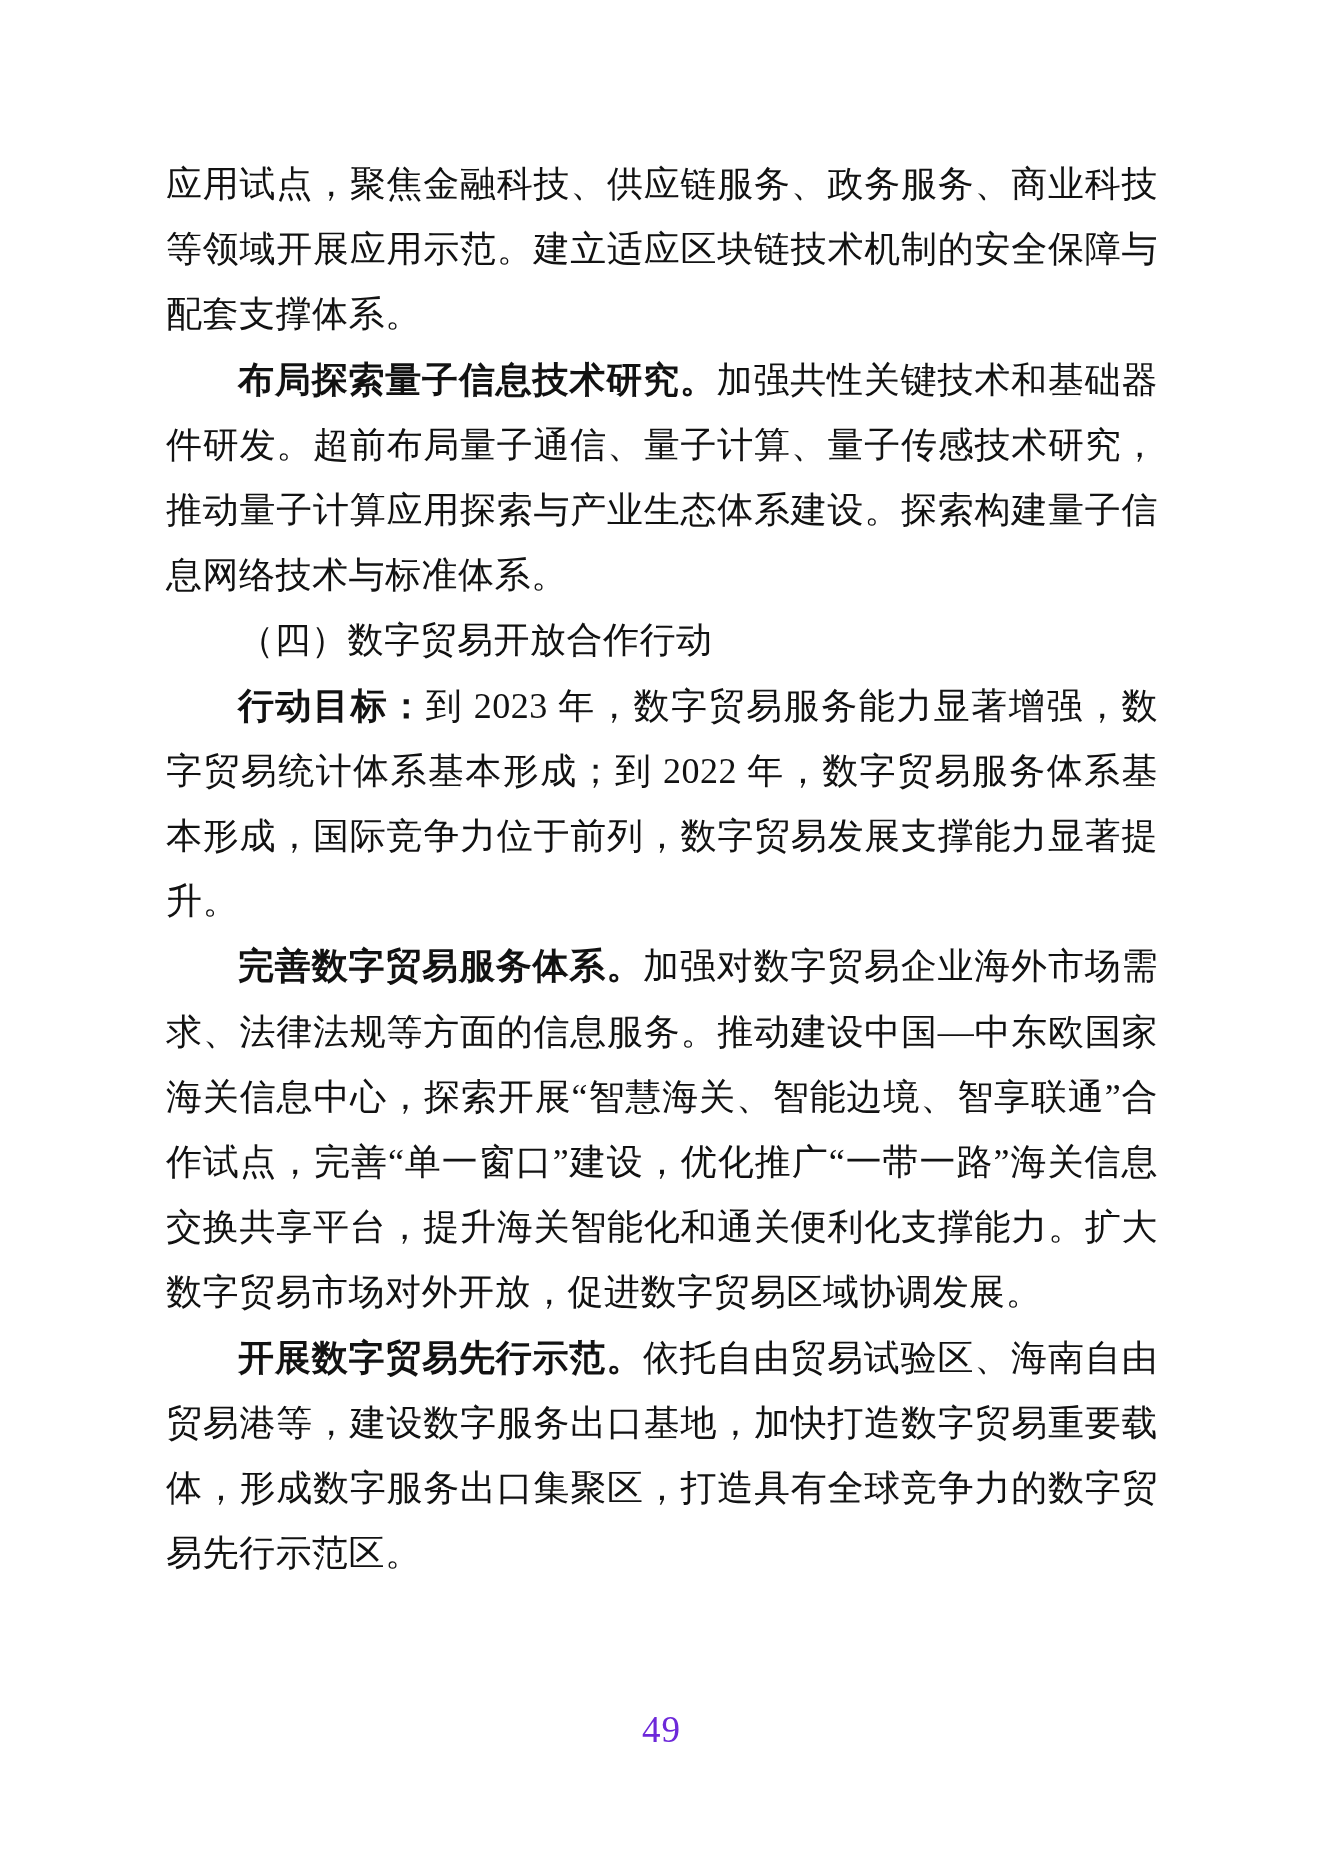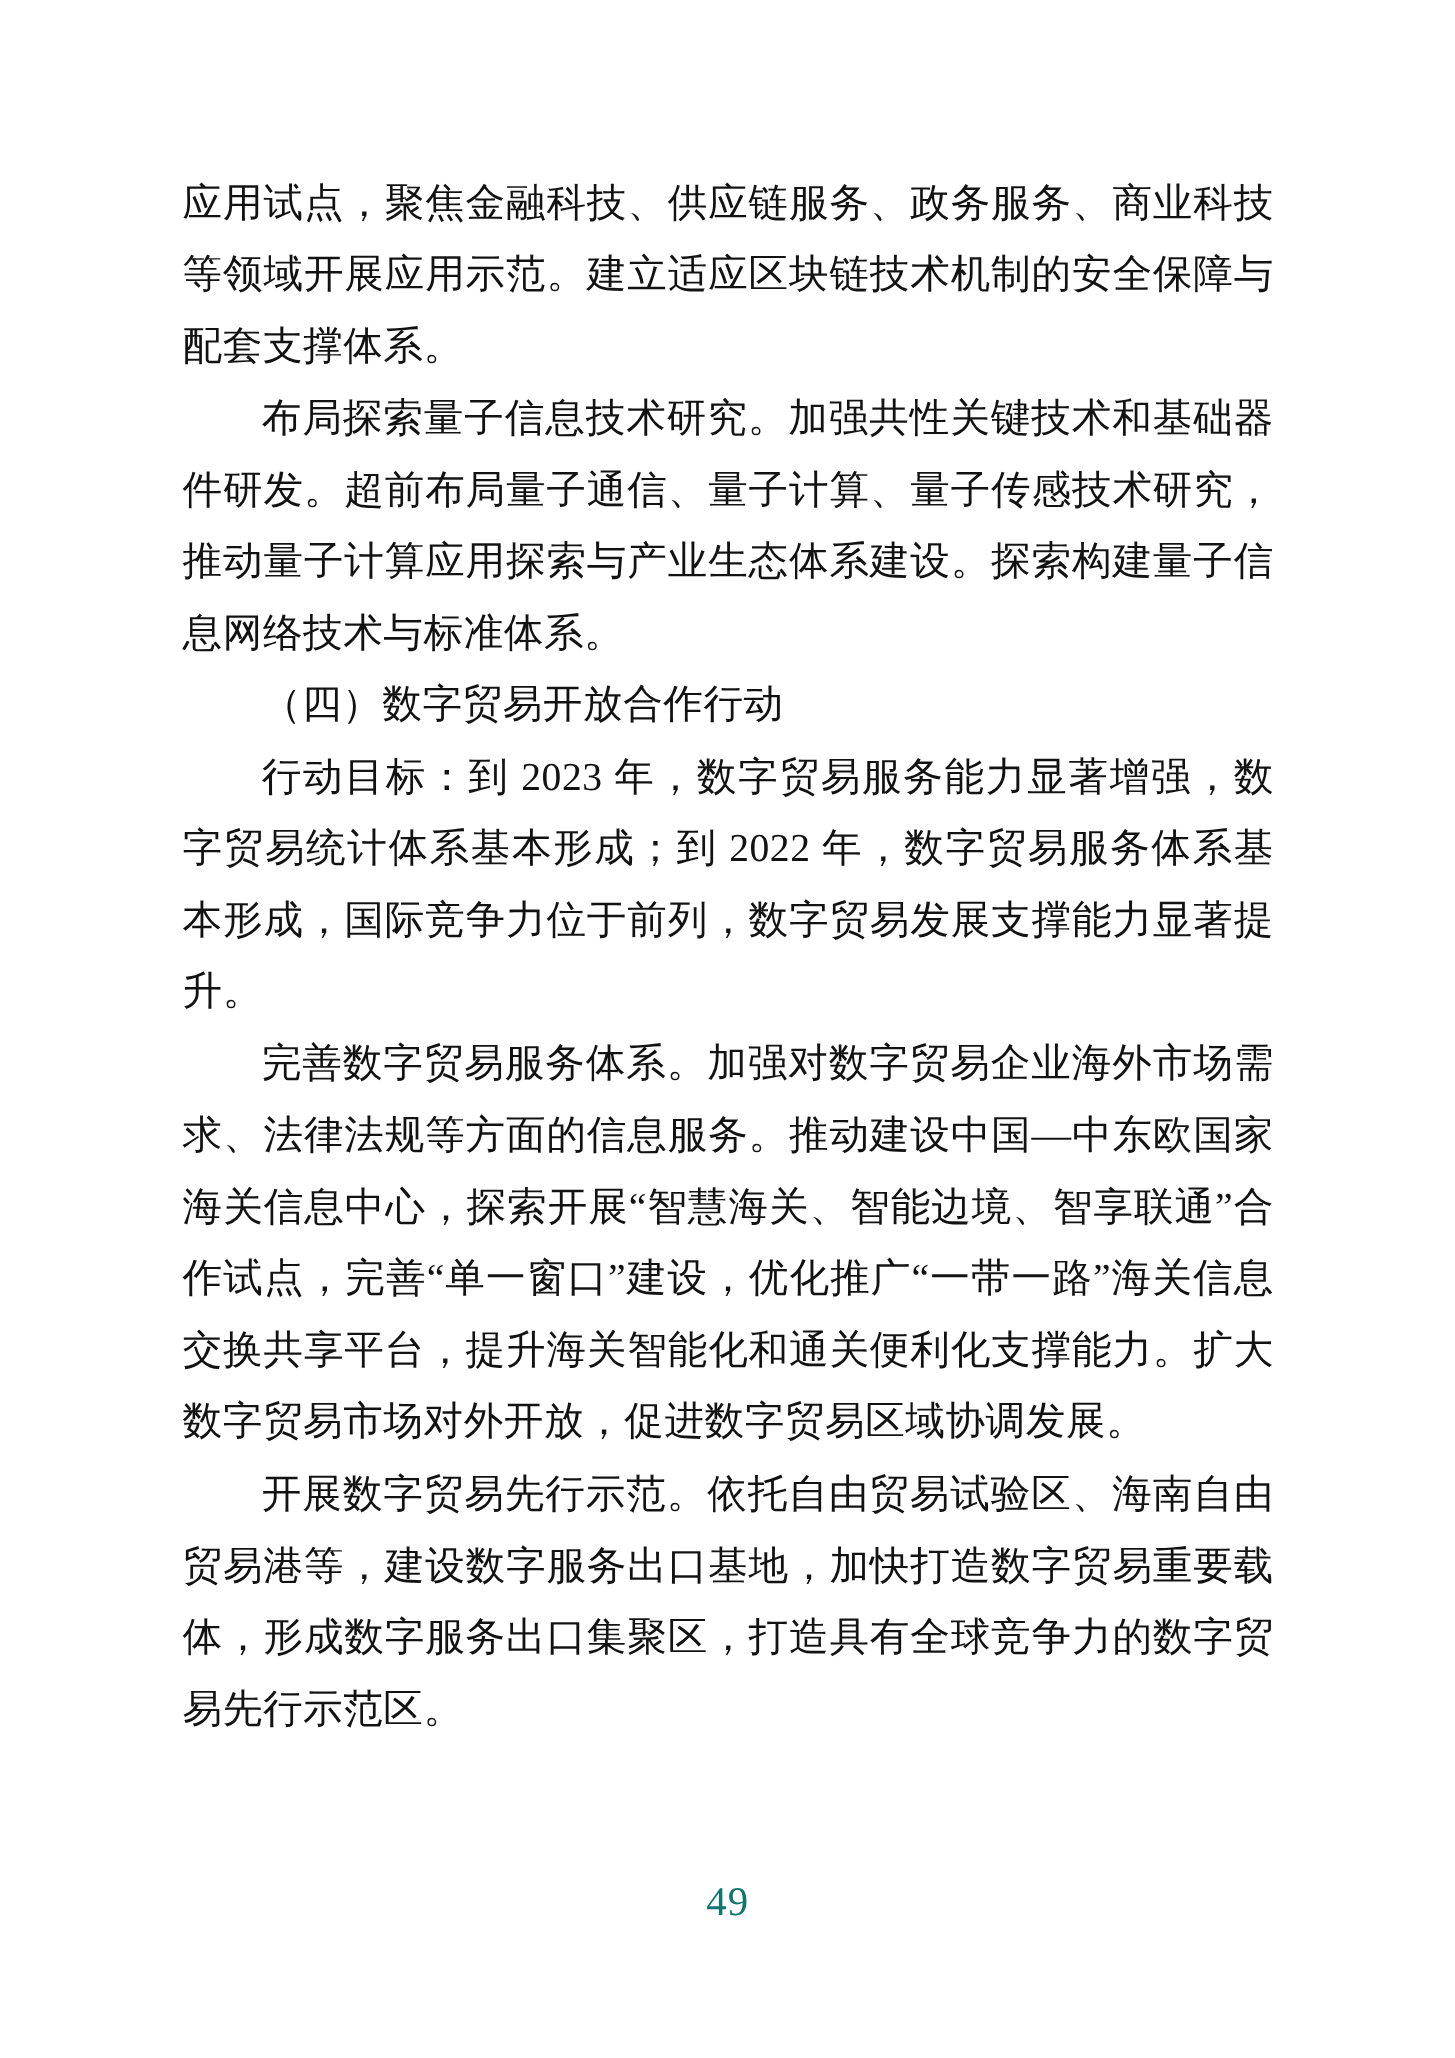--- a/index.html
+++ b/index.html
@@ -30,32 +30,32 @@
   }
   .para {
     margin: 0;
     padding: 0;
     text-indent: 2em;
   }
   .para.continuation {
     text-indent: 0;
   }
   .lead {
-    font-weight: 400;
+    font-weight: 700;
   }
   .footer {
     position: absolute;
     left: 0;
     top: 1708px;
     width: 100%;
     text-align: center;
   }
   .pagenum {
     font-size: 37px;
-    color: #0f766e;
+    color: #6d28d9;
     letter-spacing: 1px;
   }
 </style>
 </head>
 <body>
 
 <div class="page">
   <div class="body-text">
 
     <p class="para continuation"><b class="lead"></b><span class="txt">应用试点，聚焦金融科技、供应链服务、政务服务、商业科技等领域开展应用示范。建立适应区块链技术机制的安全保障与配套支撑体系。</span></p>

